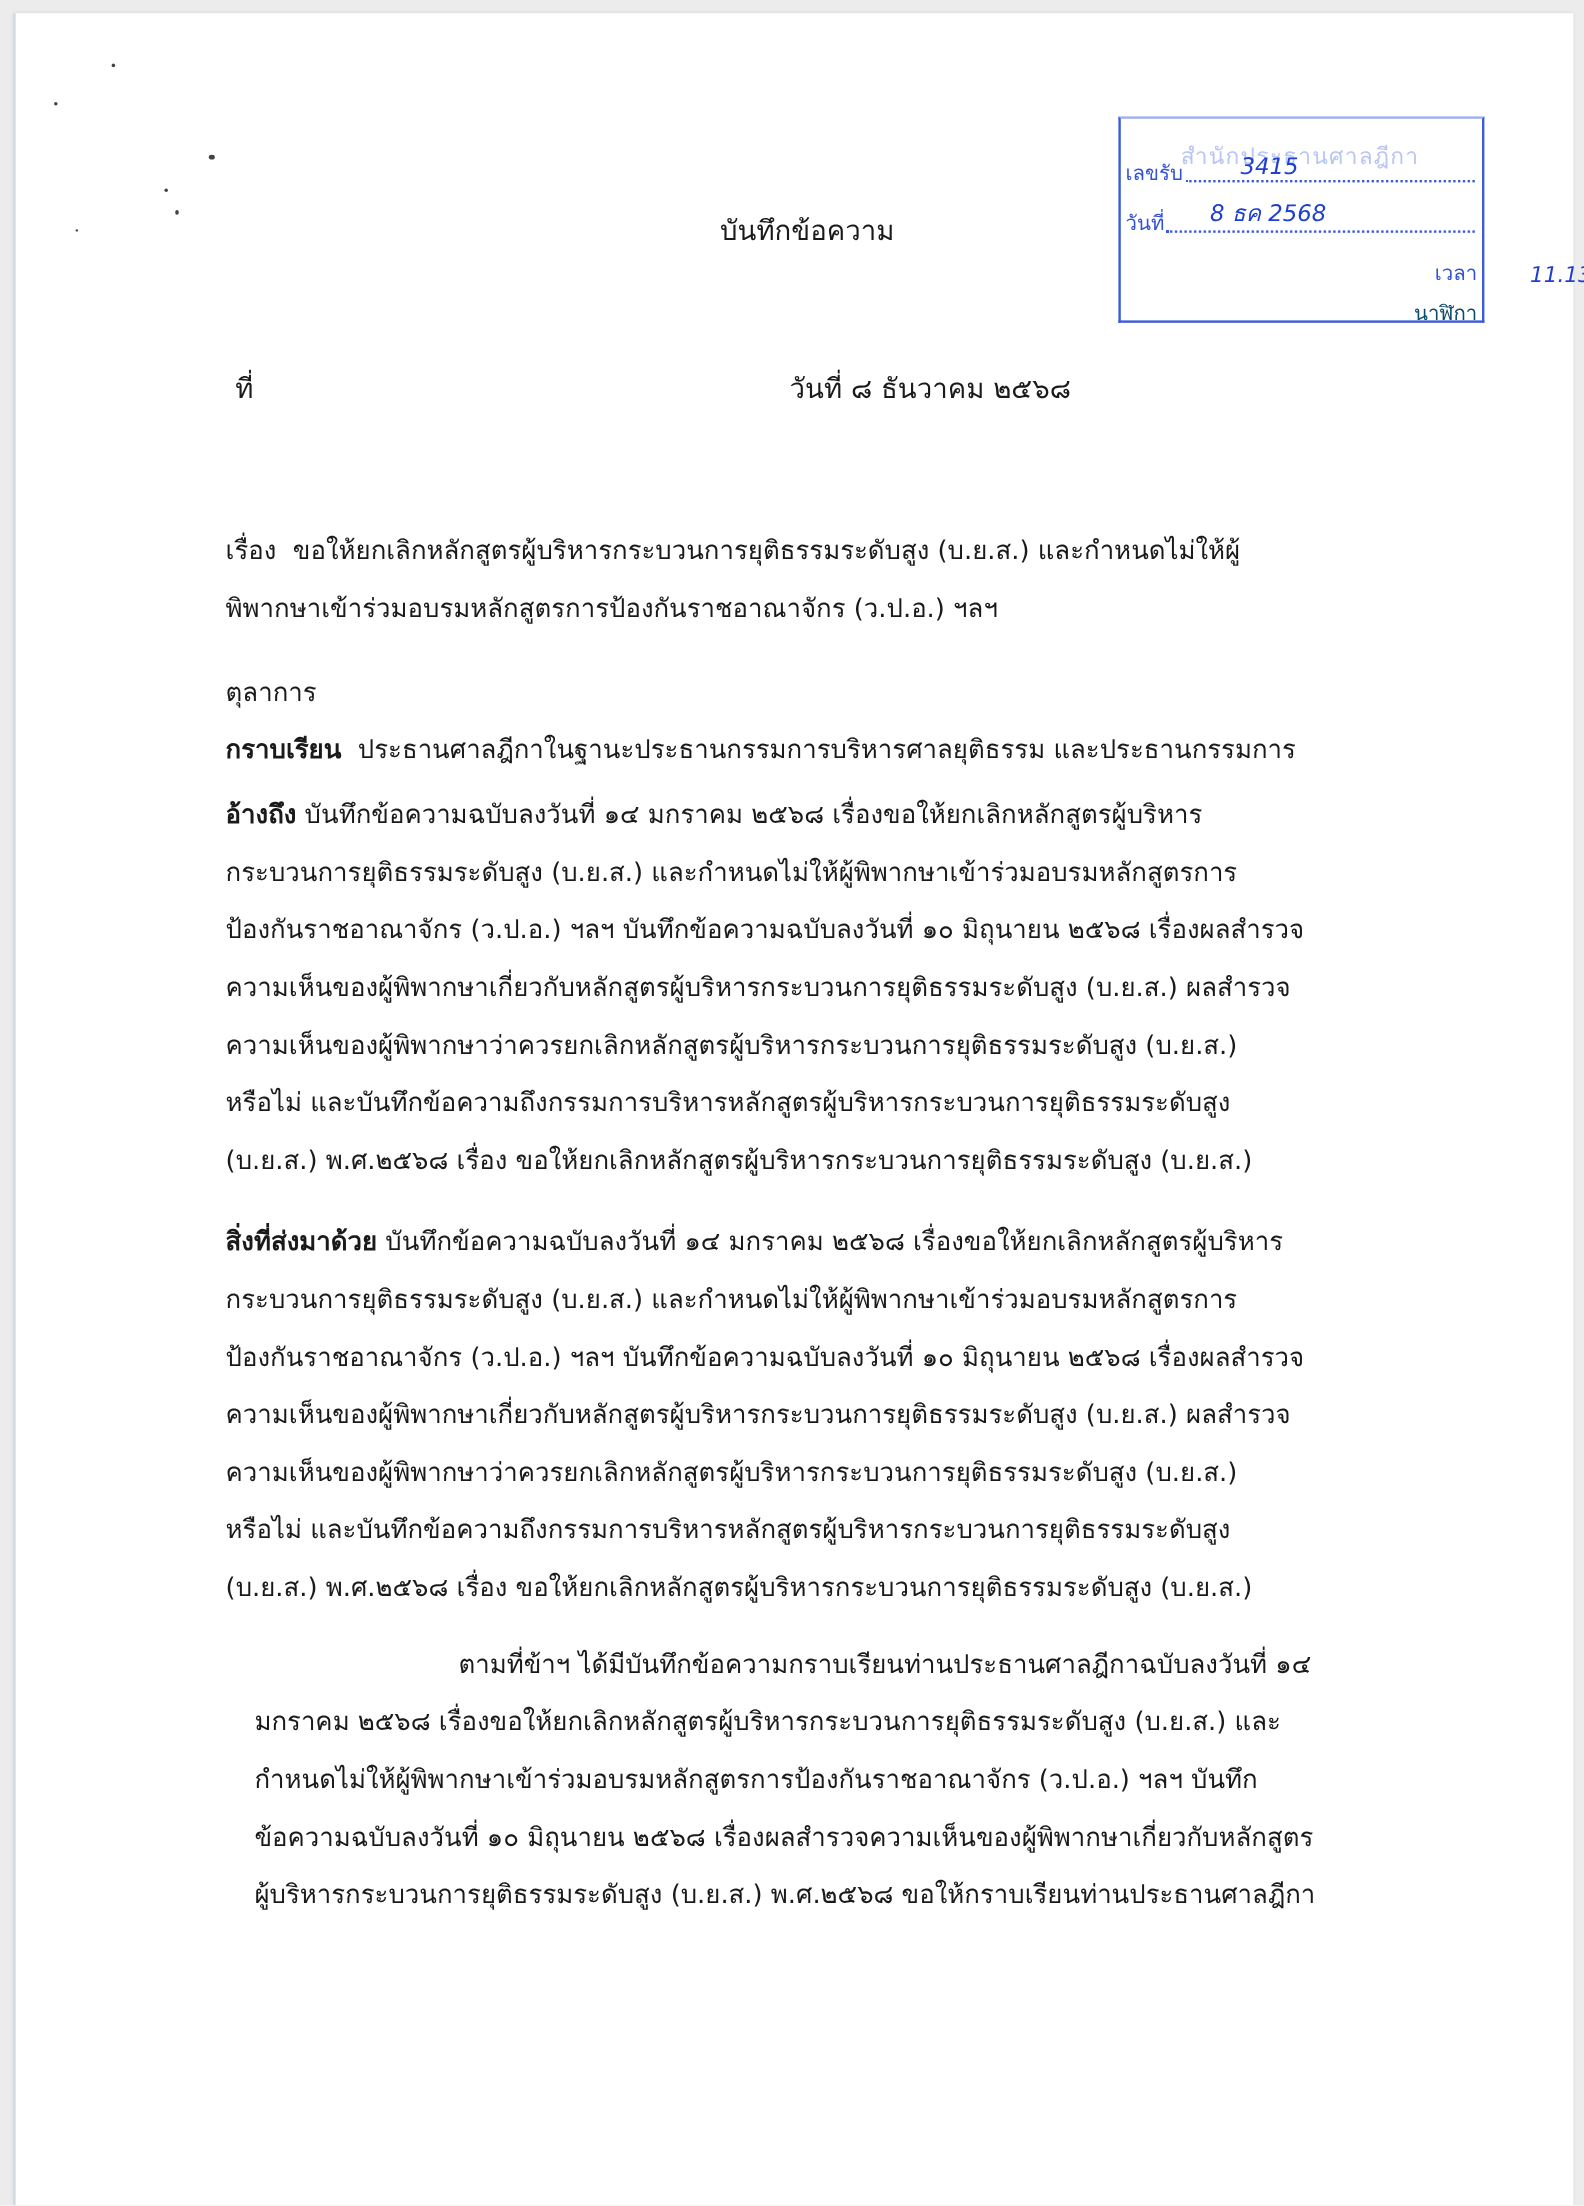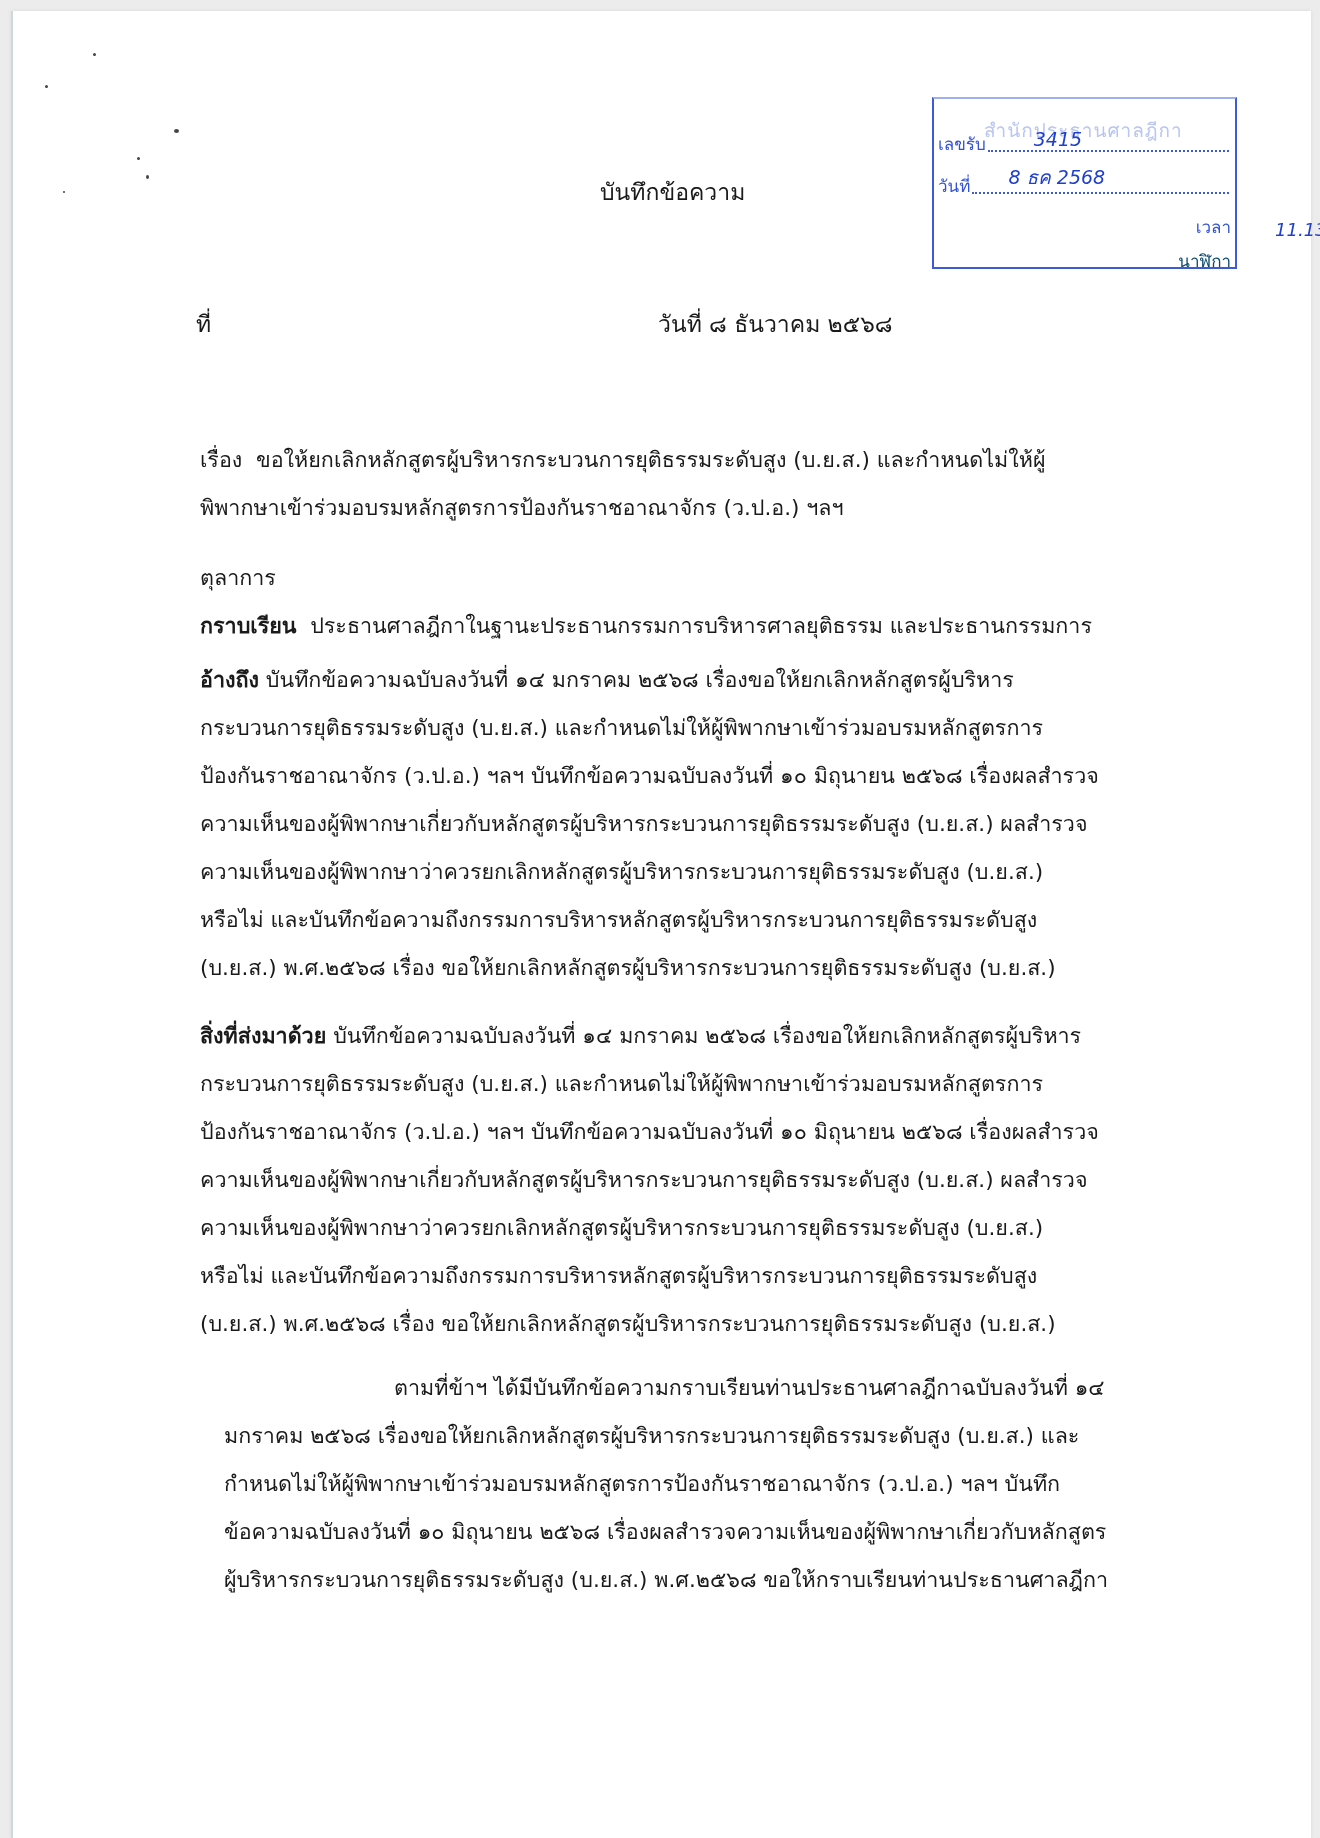--- a/index.html
+++ b/index.html
@@ -96,21 +96,21 @@
   }
   .date-line {
     position: absolute;
     left: 658px;
     top: 306px;
     font-size: 23px;
     white-space: nowrap;
   }
   .block {
     position: absolute;
-    left: 200px;
+    left: 188px;
     width: 968px;
     font-size: 21.5px;
     line-height: 48px;
     text-align: justify;
     text-align-last: left;
   }
   .block .line {
     display: block;
     white-space: nowrap;
     overflow: hidden;

